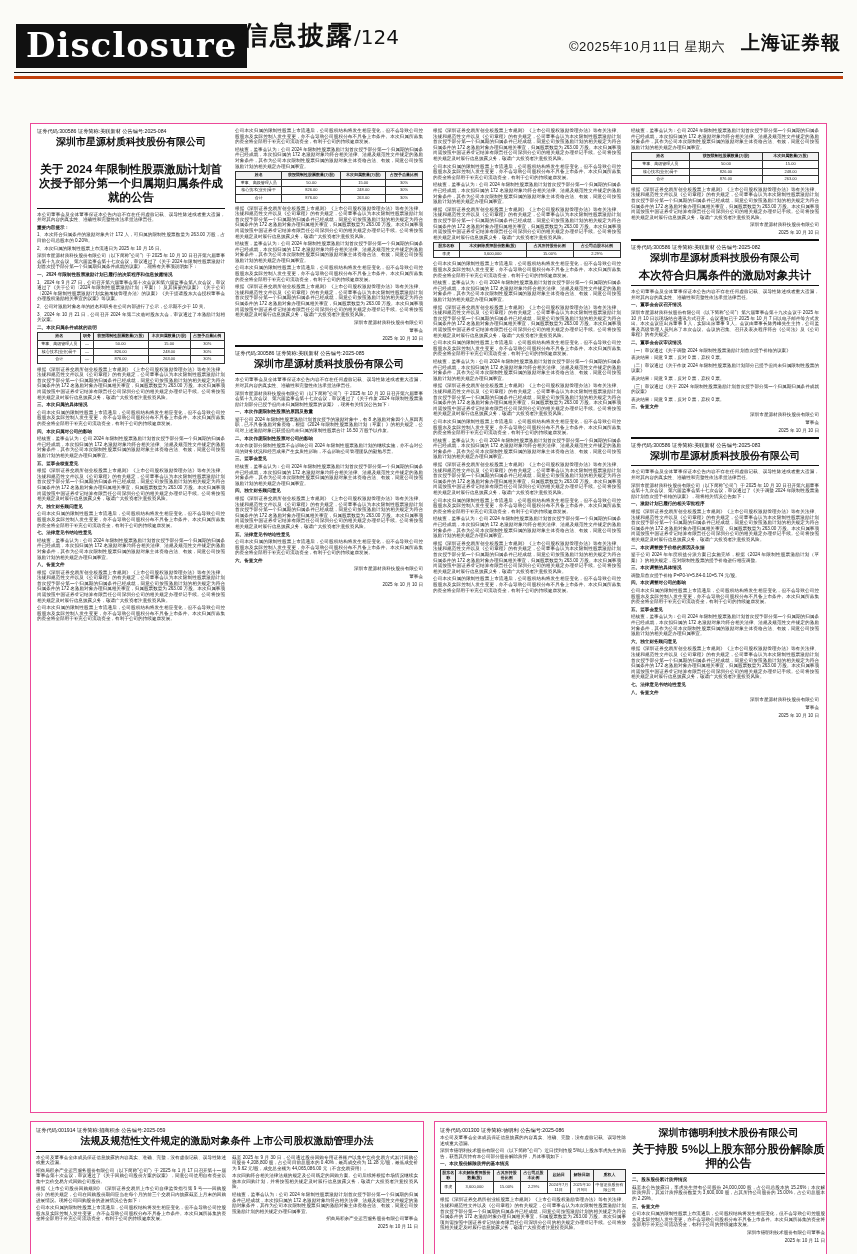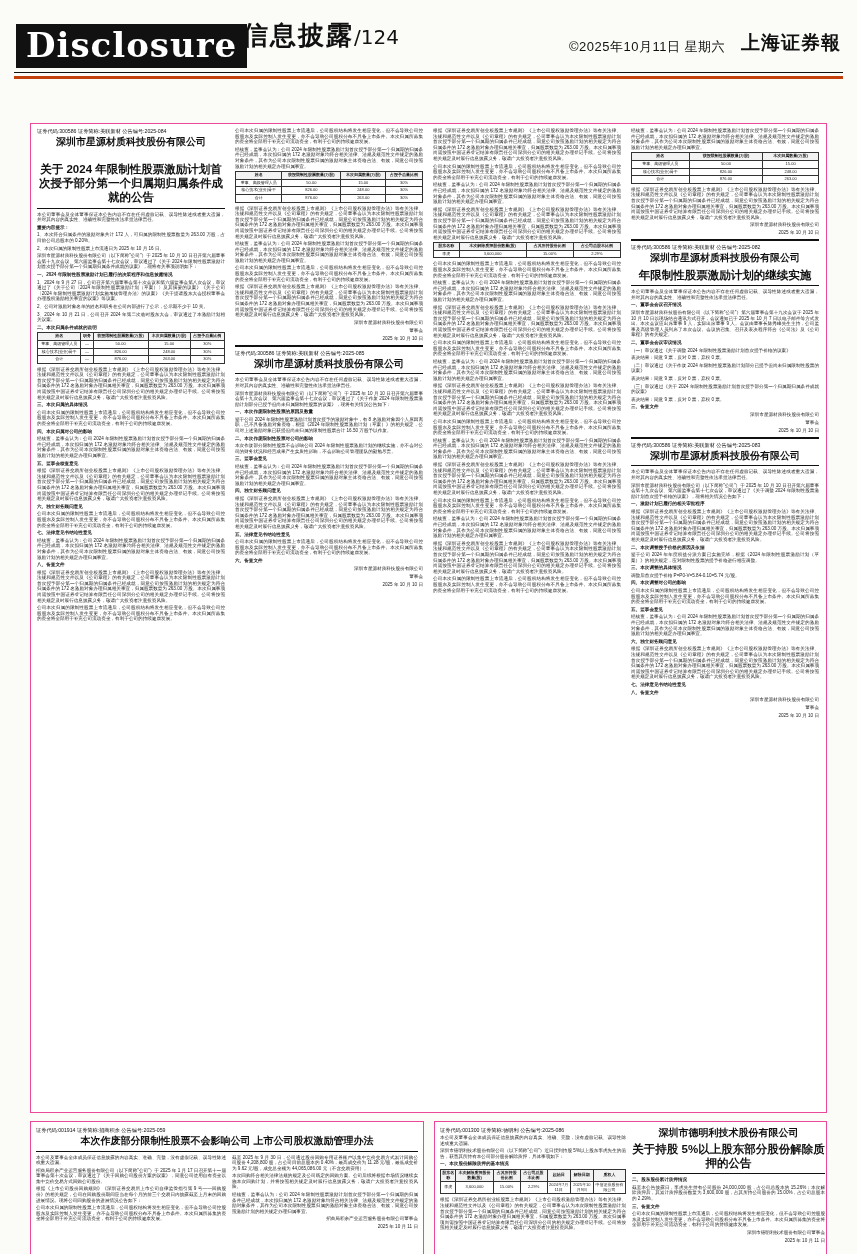--- a/index.html
+++ b/index.html
@@ -261,21 +261,21 @@
             </tr>
           </tbody>
         </table>
         <p class="p">根据《深圳证券交易所创业板股票上市规则》《上市公司股权激励管理办法》等有关法律、法规和规范性文件以及《公司章程》的有关规定，公司董事会认为本次限制性股票激励计划首次授予部分第一个归属期的归属条件已经成就，同意公司按照激励计划的相关规定为符合归属条件的 172 名激励对象办理归属相关事宜，归属股票数量为 263.00 万股。本次归属事项尚需按照中国证券登记结算有限责任公司深圳分公司的相关规定办理登记手续。公司将按照相关规定及时履行信息披露义务，敬请广大投资者注意投资风险。</p>
         <div class="sig">深圳市星源材质科技股份有限公司</div>
         <div class="sig">2025 年 10 月 10 日</div>
         <div class="rule2"></div>
 
         <div class="hd">证券代码:300586  证券简称:美联新材  公告编号:2025-082</div>
         <div class="ttl t12">深圳市星源材质科技股份有限公司</div>
-        <div class="ttl t14" style="margin-top:3px;">年限制性股票激励计划的继续实施</div>
+        <div class="ttl t14" style="margin-top:3px;">本次符合归属条件的激励对象共计</div>
         <div class="rule"></div>
         <p class="p">本公司董事会及全体董事保证本公告内容不存在任何虚假记载、误导性陈述或者重大遗漏，并对其内容的真实性、准确性和完整性依法承担法律责任。</p>
         <p class="p b">一、董事会会议召开情况</p>
         <p class="p">深圳市星源材质科技股份有限公司（以下简称"公司"）第六届董事会第十九次会议于 2025 年 10 月 10 日以现场结合通讯方式召开，会议通知已于 2025 年 10 月 7 日以电子邮件等方式发出。本次会议应出席董事 9 人，实际出席董事 9 人。会议由董事长陈秀峰先生主持，公司监事及高级管理人员列席了本次会议。会议的召集、召开及表决程序符合《公司法》及《公司章程》的有关规定。</p>
         <p class="p b">二、董事会会议审议情况</p>
         <p class="p">（一）审议通过《关于调整 2024 年限制性股票激励计划首次授予价格的议案》</p>
         <p class="p">表决结果：同意 9 票，反对 0 票，弃权 0 票。</p>
         <p class="p">（二）审议通过《关于作废 2024 年限制性股票激励计划部分已授予但尚未归属限制性股票的议案》</p>
         <p class="p">表决结果：同意 9 票，反对 0 票，弃权 0 票。</p>
         <p class="p">（三）审议通过《关于 2024 年限制性股票激励计划首次授予部分第一个归属期归属条件成就的议案》</p>
@@ -309,21 +309,21 @@
         <div class="sig">董事会</div>
         <div class="sig">2025 年 10 月 10 日</div>
       </div>
 
 
     </div>
 
     <div class="box" style="left:16px;top:1038px;width:394px;height:166px;padding:5px;">
       <div class="hd">证券代码:001914  证券简称:招商积余  公告编号:2025-059</div>
       <div class="ttl t12">
-        <span>本次作废部分限制性股票不会影响公司</span>
+        <span>法规及规范性文件规定的激励对象条件</span>
         <span>上市公司股权激励管理办法</span>
       </div>
       <div class="rule"></div>
       <div style="position:relative;height:120px;">
         <div class="col" style="left:0;top:0;width:190px;height:120px;">
           <p class="p">本公司及董事会全体成员保证信息披露的内容真实、准确、完整，没有虚假记载、误导性陈述或重大遗漏。</p>
           <p class="p">招商局积余产业运营服务股份有限公司（以下简称"公司"）于 2025 年 1 月 17 日召开第十一届董事会第十次会议，审议通过了《关于回购公司股份方案的议案》，同意公司使用自有资金以集中竞价交易方式回购公司股份。</p>
           <p class="p">根据《上市公司股份回购规则》《深圳证券交易所上市公司自律监管指引第 9 号——回购股份》的相关规定，公司在回购股份期间应当在每个月的前三个交易日内披露截至上月末的回购进展情况。现将公司回购股份的进展情况公告如下：</p>
           <p class="p">公司本次归属的限制性股票上市流通后，公司股权结构将发生相应变化，但不会导致公司控股股东及实际控制人发生变更，亦不会导致公司股权分布不具备上市条件。本次归属所募集的资金将全部用于补充公司流动资金，有利于公司的持续健康发展。</p>
         </div>

